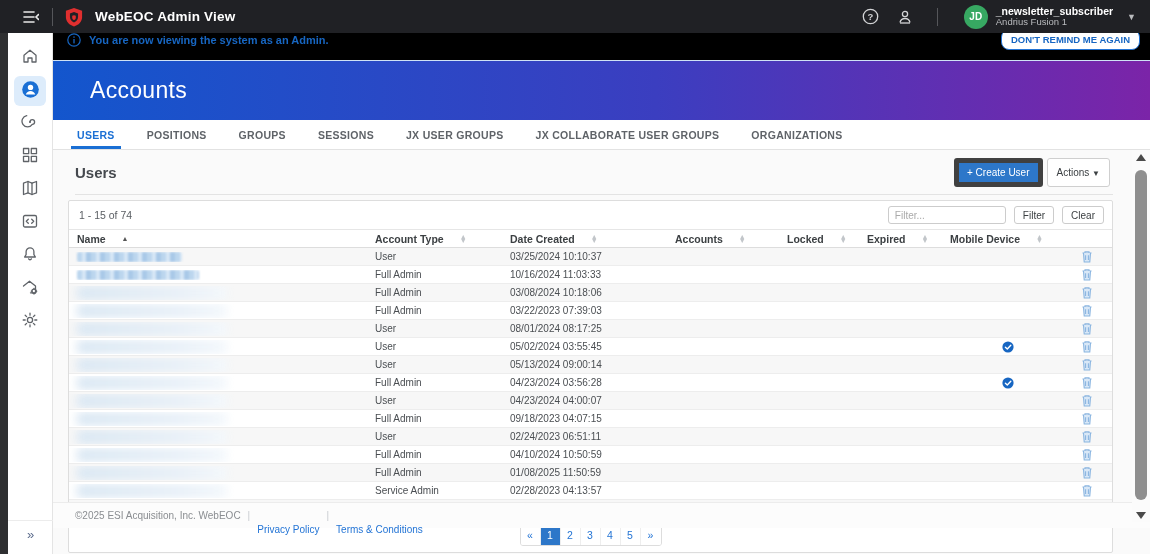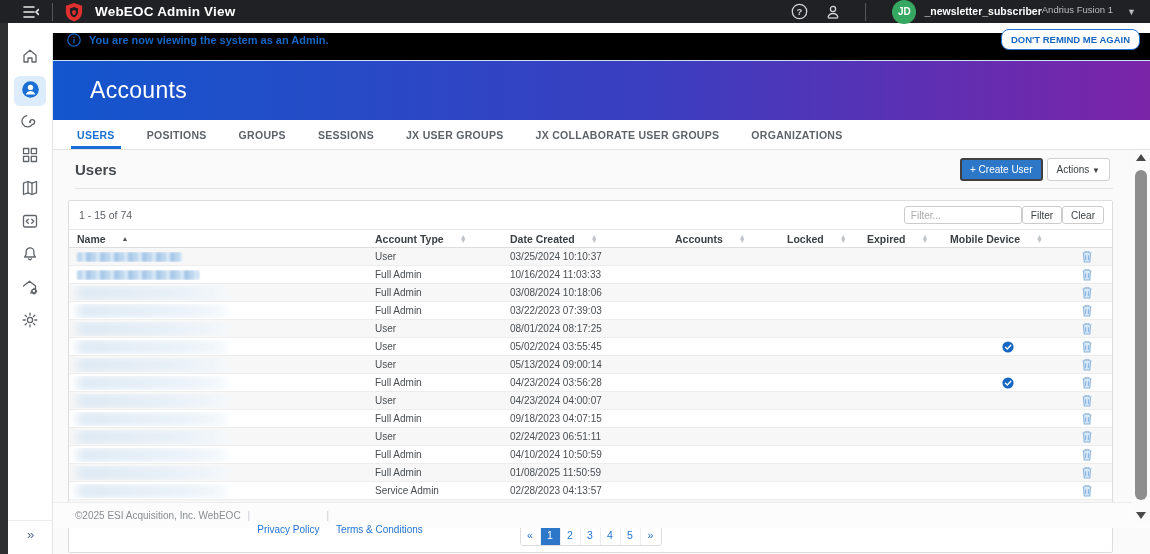--- a/index.html
+++ b/index.html
@@ -4,32 +4,32 @@
 <style>
   * { margin:0; padding:0; box-sizing:border-box; }
   html,body { width:1150px; height:554px; overflow:hidden; background:#fff;
     font-family:"Liberation Sans", sans-serif; }
   .app { position:relative; width:1150px; height:554px; }
 
   
   .left-strip { position:absolute; left:0; top:0; width:8px; height:554px; background:#2e2f31; z-index:5; }
 
   
-  .topbar { position:absolute; left:0; top:0; width:1150px; height:23px; background:#202125;
+  .topbar { position:absolute; left:0; top:0; width:1150px; height:33px; background:#202125;
     display:flex; align-items:center; color:#fff; z-index:6; }
   .tb-menu { margin-left:18px; width:26px; height:26px; display:flex; align-items:center; justify-content:center; cursor:pointer; }
   .tb-divider { width:1px; height:18px; background:#55565a; margin:0 12px 0 8px; }
   .tb-logo { width:18px; height:20px; margin-right:12px; }
   .tb-title { font-size:13.5px; font-weight:bold; letter-spacing:.2px; }
   .tb-right { margin-left:auto; display:flex; align-items:center; gap:14px; padding-right:14px; }
   .tb-icon { width:20px; height:20px; display:flex; align-items:center; justify-content:center; cursor:pointer; }
   .tb-user { display:flex; align-items:center; gap:8px; cursor:pointer; }
   .avatar { width:24px; height:24px; border-radius:50%; background:#37a862; color:#fff; font-size:10px;
     font-weight:bold; display:flex; align-items:center; justify-content:center; }
-  .tb-user-names { display:flex; flex-direction:row; line-height:1.15; }
+  .tb-user-names { display:flex; flex-direction:column; line-height:1.15; }
   .tb-user-name { font-size:10.5px; font-weight:bold; color:#fff; }
   .tb-user-org { font-size:9.5px; color:#b9bbbe; }
   .tb-caret { color:#b9bbbe; font-size:9px; margin-left:6px; }
 
   
   .sidebar { position:absolute; left:8px; top:33px; width:45px; height:521px; background:#fff;
     border-right:1px solid #e4e4e4; display:flex; flex-direction:column; align-items:center;
     padding-top:10px; z-index:4; }
   .sb-item { width:32px; height:30px; border-radius:6px; display:flex; align-items:center;
     justify-content:center; margin-bottom:3px; cursor:pointer; }
@@ -54,31 +54,31 @@
     padding-left:22px; }
   .tab { display:flex; align-items:center; font-size:10.5px; font-weight:bold; color:#5f6368;
     letter-spacing:.3px; padding:0 2px; margin-right:28px; cursor:pointer; position:relative; }
   .tab.active { color:#1a6fd4; }
   .tab.active::after { content:""; position:absolute; left:-4px; right:-4px; bottom:0; height:3px; background:#1a6fd4; }
 
   .content { position:relative; height:378px; }
   .section-row { display:flex; align-items:center; padding:8px 40px 0 22px; }
   .section-title { font-size:15px; font-weight:bold; color:#45494e; }
   .section-actions { margin-left:auto; display:flex; gap:4px; }
-  .btn-create { background:#2d77c9; border:2px solid #404040; color:#fff; font-size:10px; border-radius:3px;
+  .btn-create { background:#2d77c9; border:5px solid #404040; color:#fff; font-size:10px; border-radius:3px;
     padding:4px 8px; cursor:pointer; font-family:inherit; }
   .btn-actions { background:#fff; border:1px solid #cfcfcf; color:#3c4043; font-size:10px; border-radius:3px;
     padding:4px 9px; cursor:pointer; font-family:inherit; }
   .section-divider { margin:7px 37px 0 22px; border-bottom:1px solid #e3e3e3; }
 
   .panel { position:absolute; left:15px; top:50px; width:1045px; background:#fff; border:1px solid #ddd;
     border-radius:2px; }
   .panel-top { display:flex; align-items:center; padding:5px 8px; }
   .range-text { font-size:10.5px; color:#5a5e63; padding-left:2px; }
-  .filter-group { margin-left:auto; display:flex; gap:0; }
+  .filter-group { margin-left:auto; display:flex; gap:8px; }
   .filter-input { width:118px; height:18px; border:1px solid #ccc; border-radius:3px; font-size:10px;
     padding:0 6px; color:#444; font-family:inherit; }
   .filter-input::placeholder { color:#aaa; }
   .btn-small { background:#fff; border:1px solid #ccc; color:#3c4043; font-size:10px; border-radius:3px;
     padding:2px 8px; cursor:pointer; font-family:inherit; }
 
   .grid-head, .grid-row { display:grid;
     grid-template-columns:298px 135px 165px 112px 80px 83px 120px 1fr; align-items:center; }
   .grid-head { border-top:1px solid #e6e6e6; border-bottom:1px solid #ddd; height:19px; }
   .grid-head > div { font-size:10.5px; font-weight:bold; color:#3c4043; padding-left:8px;

